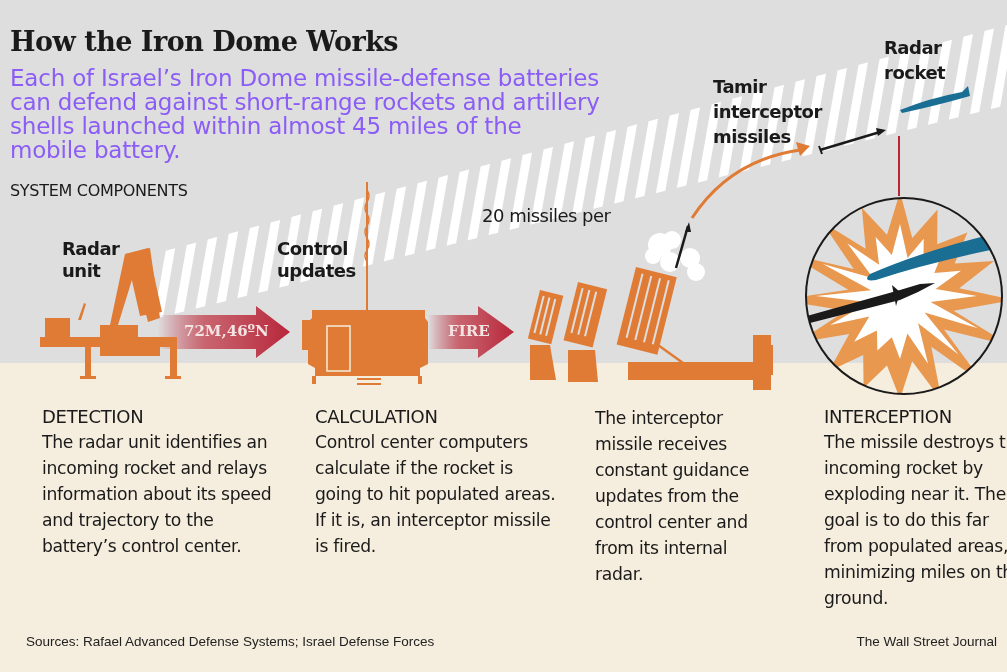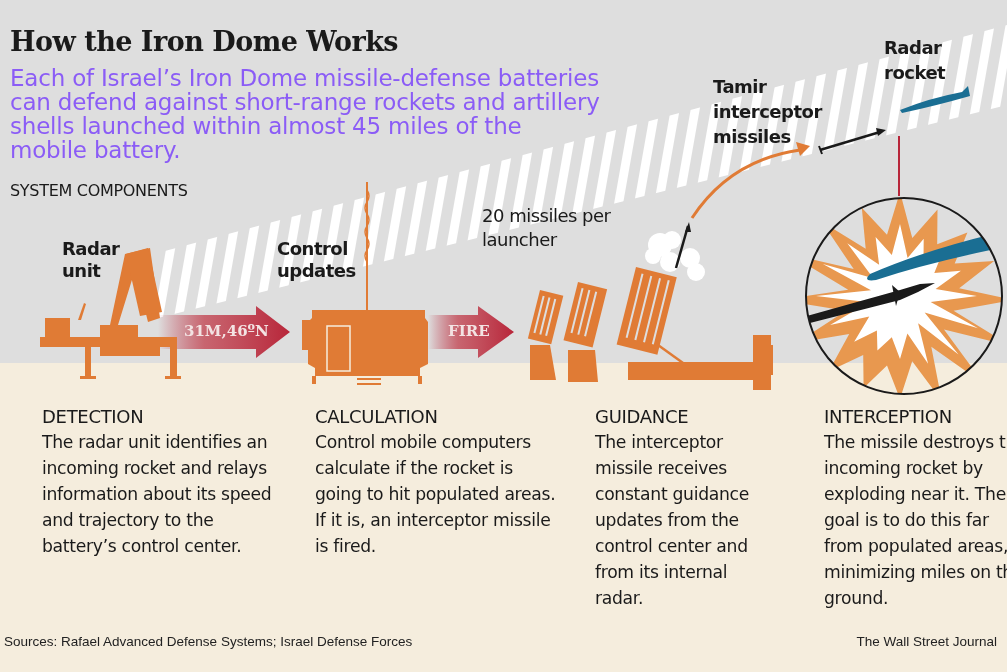--- a/index.html
+++ b/index.html
@@ -211,46 +211,44 @@
 <div class="lbl" style="left:38px; top:238px;margin-left:24px;">
   <div>Radar</div>
   <div>unit</div>
 </div>
 <div class="lbl" style="left:277px; top:238px;">
   <div>Control</div>
   <div>updates</div>
 </div>
 <div class="lbl" style="left:482px; top:204px; line-height:24px;">
   <div class="lbl-sub">20 missiles per</div>
-  <div class="lbl-sub">launcher</div>
 </div>
 <div class="lbl" style="left:713px; top:74px; line-height:25px;">
   <div>Tamir</div>
   <div>interceptor</div>
   <div>missiles</div>
 </div>
 <div class="lbl" style="left:884px; top:35px; line-height:25px;">
   <div>Radar</div>
   <div>rocket</div>
 </div>
 
-<div class="arrow-text" style="left:184px; top:322px;">31M,46ºN</div>
+<div class="arrow-text" style="left:184px; top:322px;">72M,46ºN</div>
 <div class="arrow-text" style="left:448px; top:322px;">FIRE</div>
 
 <div class="step" style="left:10px;">
   <h3>DETECTION</h3>
   <p>The radar unit identifies an incoming rocket and relays information about its speed and trajectory to the battery’s control center.</p>
 </div>
 <div class="step" style="left:283px; width:245px;">
   <h3>CALCULATION</h3>
-  <p>Control mobile computers calculate if the rocket is going to hit populated areas. If it is, an interceptor missile is fired.</p>
+  <p>Control center computers calculate if the rocket is going to hit populated areas. If it is, an interceptor missile is fired.</p>
 </div>
 <div class="step" style="left:563px; width:170px;">
-  <h3>GUIDANCE</h3>
   <p>The interceptor missile receives constant guidance updates from the control center and from its internal radar.</p>
 </div>
 <div class="step" style="left:792px; width:205px;">
   <h3>INTERCEPTION</h3>
   <p>The missile destroys the incoming rocket by exploding near it. The goal is to do this far from populated areas, minimizing miles on the ground.</p>
 </div>
 
-<div class="footer" style="left:4px;">Sources: Rafael Advanced Defense Systems; Israel Defense Forces</div>
+<div class="footer" style="left:26px;">Sources: Rafael Advanced Defense Systems; Israel Defense Forces</div>
 <div class="footer" style="right:10px;">The Wall Street Journal</div>
 
 </body></html>

